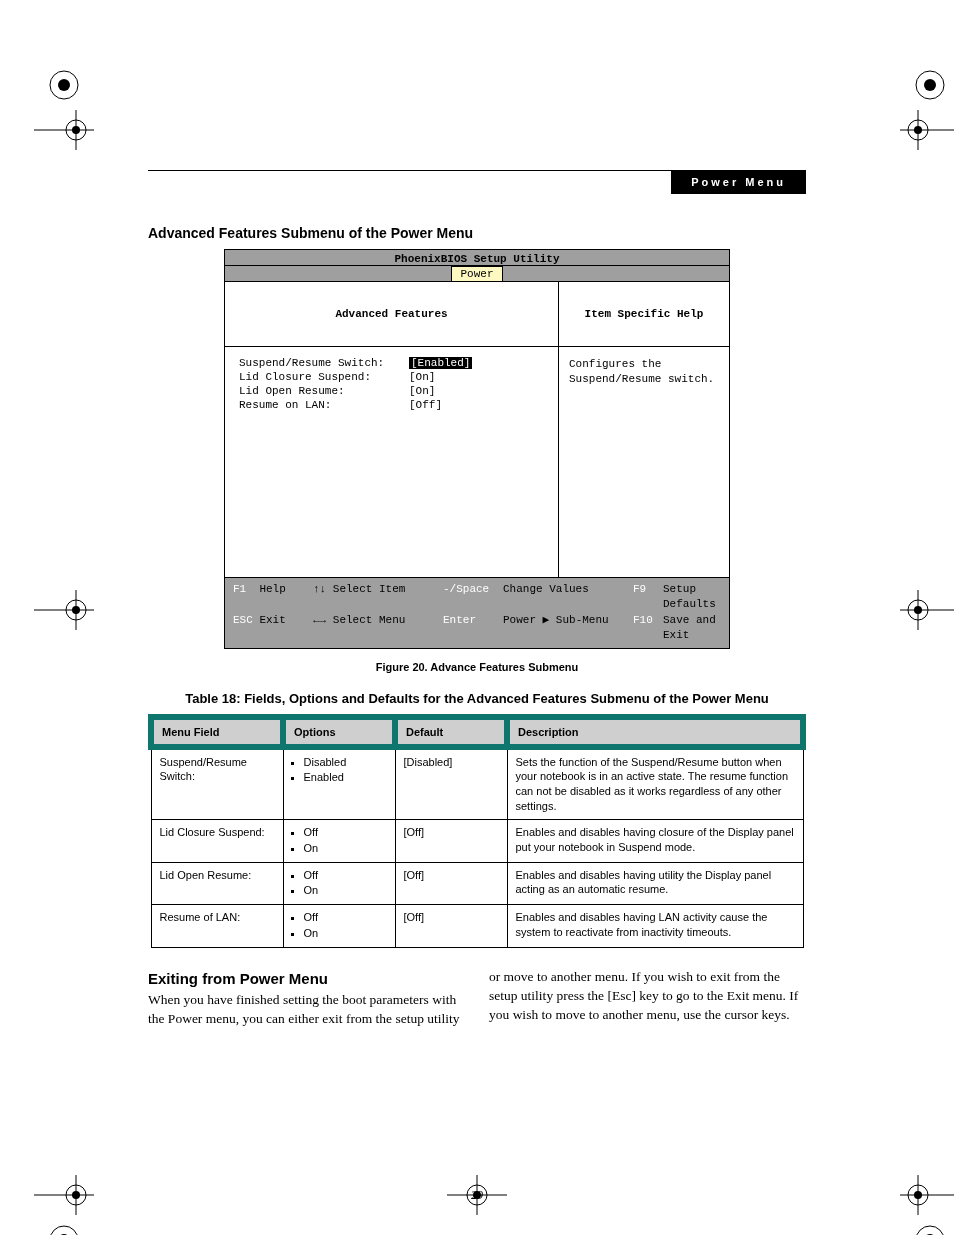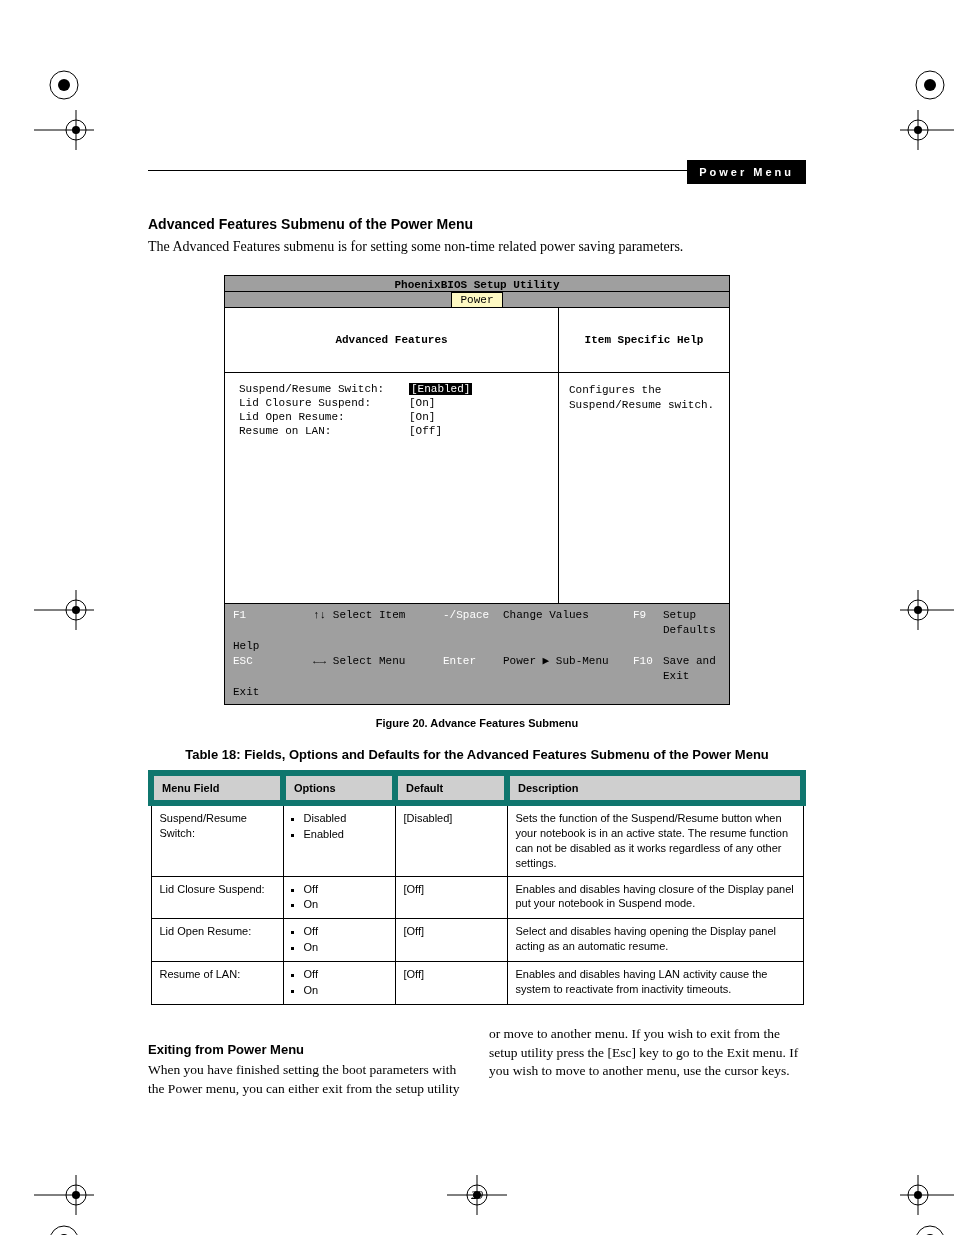--- a/index.html
+++ b/index.html
@@ -21,34 +21,34 @@
   .header-rule {
     position: absolute;
     left: 148px;
     top: 170px;
     right: 148px;
     border-top: 1px solid #000;
   }
   .section-tag {
     position: absolute;
     right: 148px;
-    top: 160px;
+    top: 170px;
     background: #000;
     color: #fff;
     font-family: Arial, Helvetica, sans-serif;
     font-size: 11px;
     font-weight: bold;
     letter-spacing: 3px;
-    padding: 6px 12px;
+    padding: 6px 20px;
   }
   .content {
     position: absolute;
     left: 148px;
     right: 148px;
-    top: 216px;
+    top: 225px;
   }
   h2.heading {
     font-family: Arial, Helvetica, sans-serif;
     font-size: 14px;
     font-weight: bold;
     margin: 0 0 6px 0;
   }
   .intro {
     font-size: 14px;
     margin: 0 0 18px 0;
@@ -124,21 +124,21 @@
   }
   .bios-footer {
     background: #9f9f9f;
     padding: 4px 8px;
     font-size: 11px;
     line-height: 1.4;
   }
   .bios-footer .row { display:flex; }
   .bios-footer .cell { display:flex; align-items:baseline; }
   .bios-footer .keyw { color:#fff; }
-  .bios-footer .c1 { width: 80px; flex-direction: column; }
+  .bios-footer .c1 { width: 80px; }
   .bios-footer .c2 { width: 130px; }
   .bios-footer .c3 { width: 60px; color:#fff; }
   .bios-footer .c4 { width: 130px; text-align: center; }
   .bios-footer .c5 { width: 30px; color:#fff; }
   .bios-footer .c6 { flex:1; }
   .caption {
     text-align:center;
     font-family: Arial, Helvetica, sans-serif;
     font-size: 11px;
     font-weight: bold;
@@ -179,23 +179,23 @@
   }
   .two-col {
     margin-top: 20px;
     column-count: 2;
     column-gap: 24px;
     font-size: 13.5px;
     line-height: 1.4;
   }
   .two-col .sub {
     font-family: Arial, Helvetica, sans-serif;
-    font-size: 13px;
-    font-weight: bold;
-    margin: 16px 0 2px 0;
+    font-size: 15px;
+    font-weight: bold;
+    margin: 0 0 2px 0;
   }
   .two-col p { margin:0; }
   .pagenum {
     position:absolute;
     left:0; right:0;
     bottom: 32px;
     text-align:center;
     font-style: italic;
     font-size: 12px;
     font-family: "Times New Roman", serif;
@@ -267,21 +267,20 @@
   <circle cx="30" cy="20" r="10" fill="none" stroke="#000"></circle>
       <circle cx="30" cy="20" r="4" fill="#000"></circle>
     </svg>
 </div>
 
 <div class="header-rule"></div>
 <div class="section-tag">Power Menu</div>
 
 <div class="content">
   <h2 class="heading">Advanced Features Submenu of the Power Menu</h2>
-  <p class="intro">The Advanced Features submenu is for setting some non-time related power saving parameters.</p>
 
   <div class="bios">
     <div class="bios-title">PhoenixBIOS Setup Utility</div>
     <div class="bios-tabrow">
       <span class="bios-tab">Power</span>
     </div>
     <div class="bios-main">
       <div class="bios-left">
         <div class="bios-subhead">Advanced Features</div>
         <div class="bios-body">
@@ -382,21 +381,21 @@
         </tr>
         <tr>
           <td>Lid Open Resume:</td>
           <td class="options">
             <ul>
               <li>Off</li>
               <li>On</li>
             </ul>
           </td>
           <td>[Off]</td>
-          <td>Select and disables having opening the Display panel acting as an automatic resume.</td>
+          <td>Enables and disables having utility the Display panel acting as an automatic resume.</td>
         </tr>
         <tr>
           <td>Resume of LAN:</td>
           <td class="options">
             <ul>
               <li>Off</li>
               <li>On</li>
             </ul>
           </td>
           <td>[Off]</td>

